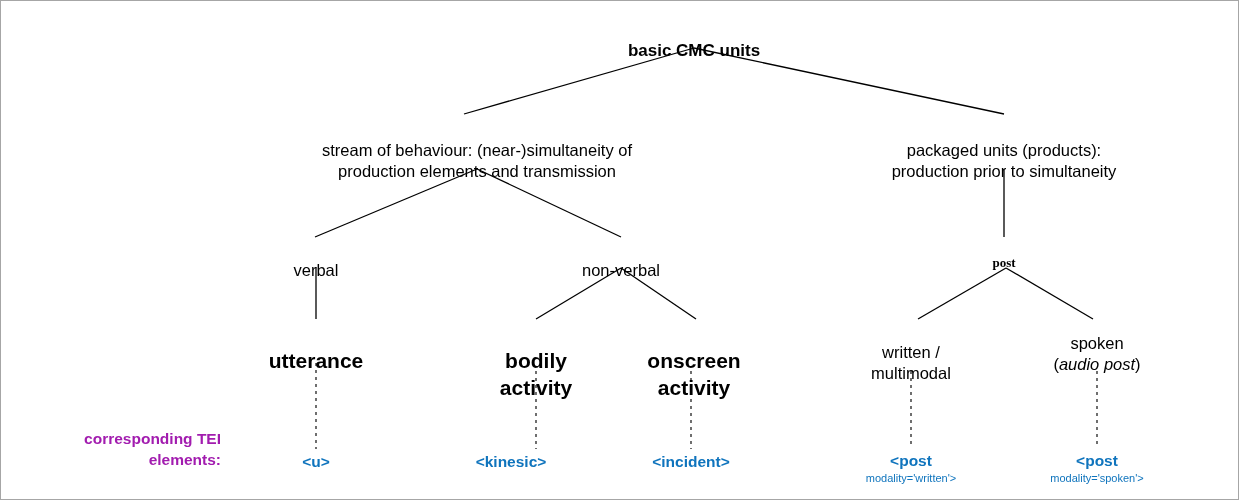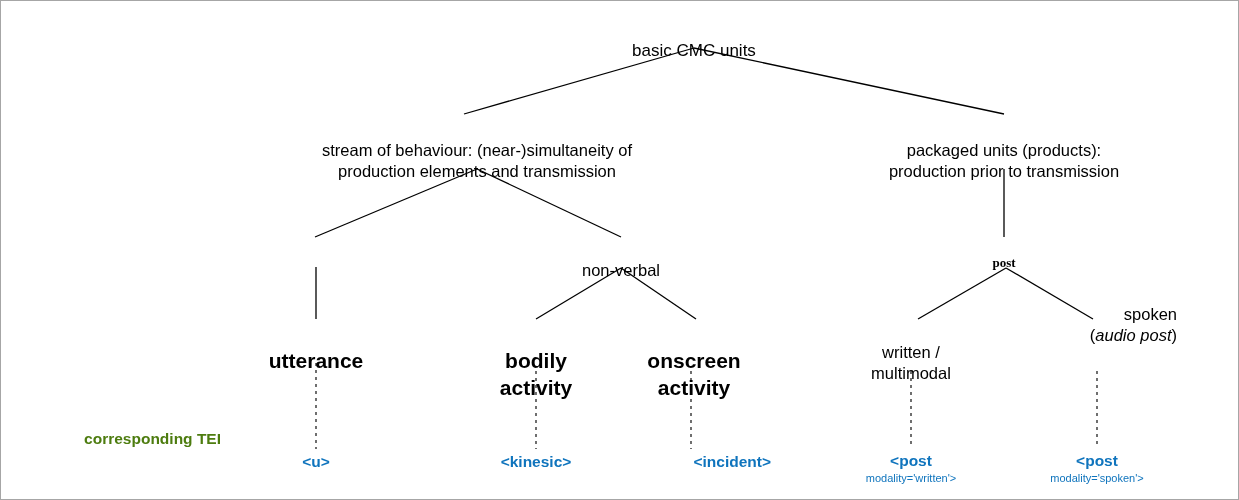--- a/index.html
+++ b/index.html
@@ -32,21 +32,21 @@
     white-space: pre-line;
     color: #000000;
   }
   .node-lines {
     position: absolute;
     text-align: center;
     line-height: 1.28;
   }
   .lvl0 {
     font-size: 17px;
-    font-weight: normal;
+    font-weight: bold;
   }
   .lvl1 {
     font-size: 16.5px;
     font-weight: normal;
   }
   .lvl2 {
     font-size: 16.5px;
     font-weight: normal;
   }
   .lvl2b {
@@ -69,21 +69,21 @@
   .tei {
     position: absolute;
     text-align: center;
     color: #0f74bd;
     font-size: 15.5px;
     font-weight: bold;
     line-height: 1.3;
   }
   .tei-caption {
     position: absolute;
-    color: #4d7c0f;
+    color: #a21caf;
     font-size: 15.5px;
     font-weight: bold;
     text-align: right;
     line-height: 1.35;
   }
   .tei-attr {
     font-weight: normal;
     font-size: 11px;
   }
 </style>
@@ -121,23 +121,26 @@
     <span>basic CMC units</span>
   </div>
 
   <div class="node lvl1" style="left:276px; top:118px; width:400px;">
     <span>stream of behaviour: (near-)simultaneity of
 production elements and transmission</span>
   </div>
 
   <div class="node lvl1" style="left:853px; top:118px; width:300px;">
     <span>packaged units (products):
-production prior to transmission</span>
+production prior to simultaneity</span>
   </div>
 
+  <div class="node lvl2" style="left:215px; top:238px; width:200px;">
+    <span>verbal</span>
+  </div>
 
   <div class="node lvl2" style="left:520px; top:238px; width:200px;">
     <span>non-verbal</span>
   </div>
 
   <div class="node lvl2b" style="left:903px; top:237px; width:200px;">
     <span>post</span>
   </div>
 
   <div class="node lvl3b" style="left:215px; top:320px; width:200px;">
@@ -152,38 +155,39 @@
   <div class="node lvl3b" style="left:613px; top:320px; width:160px;">
     <span>onscreen
 activity</span>
   </div>
 
   <div class="node lvl3" style="left:830px; top:320px; width:160px;">
     <span>written /
 multimodal</span>
   </div>
 
-  <div class="node-lines lvl3" style="left:1016px; top:303px; width:160px; text-align:right;">
+  <div class="node-lines lvl3" style="left:1016px; top:332px; width:160px; text-align:center;">
     <div>spoken</div>
     <div><span>(</span><span class="ital">audio post</span><span>)</span></div>
   </div>
 
   <div class="tei-caption" style="left:20px; top:428px; width:200px;">
     <div>corresponding TEI</div>
+    <div>elements:</div>
   </div>
 
   <div class="tei" style="left:235px; top:451px; width:160px;">
     <span>&lt;u&gt;</span>
   </div>
 
-  <div class="tei" style="left:455px; top:451px; width:160px;">
+  <div class="tei" style="left:430px; top:451px; width:160px;">
     <span>&lt;kinesic&gt;</span>
   </div>
 
-  <div class="tei" style="left:610px; top:451px; width:160px;text-align:right;">
+  <div class="tei" style="left:610px; top:451px; width:160px;">
     <span>&lt;incident&gt;</span>
   </div>
 
   <div class="tei" style="left:820px; top:450px; width:180px;">
     <div>&lt;post</div>
     <div class="tei-attr">modality='written'&gt;</div>
   </div>
 
   <div class="tei" style="left:1006px; top:450px; width:180px;">
     <div>&lt;post</div>

